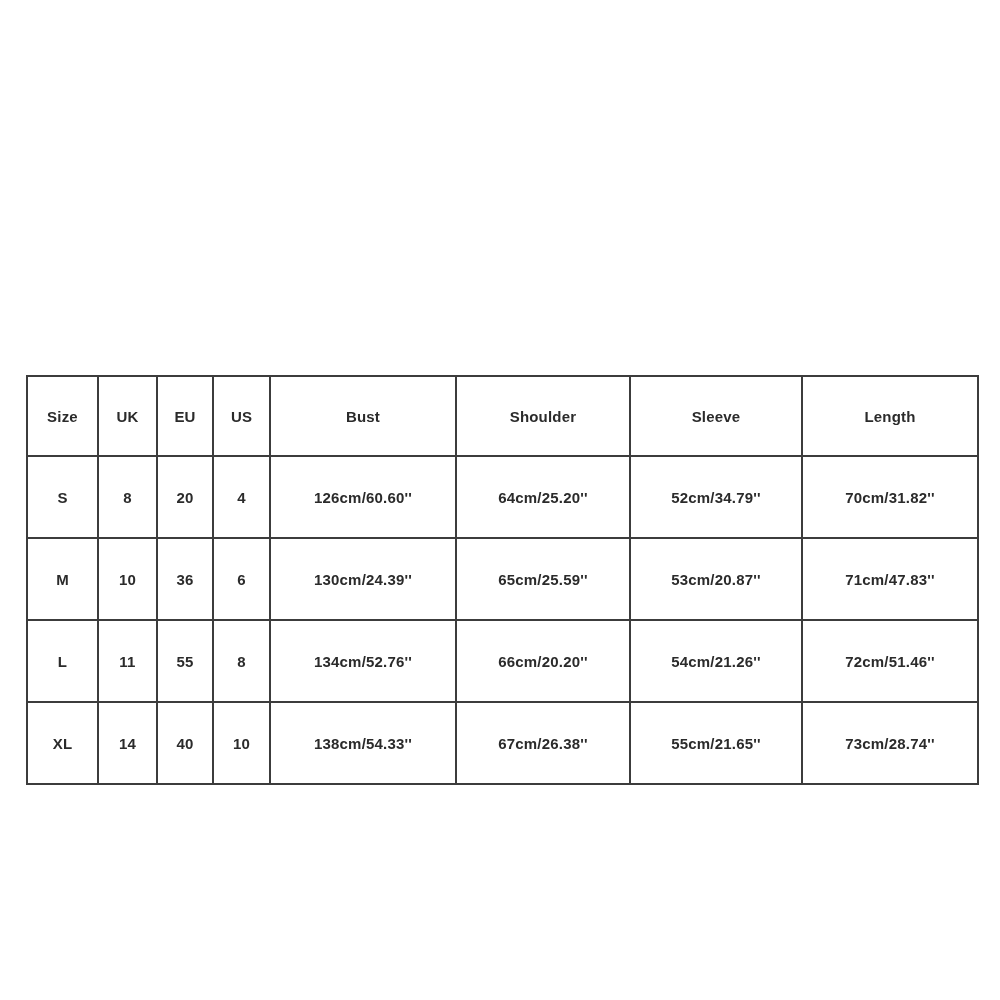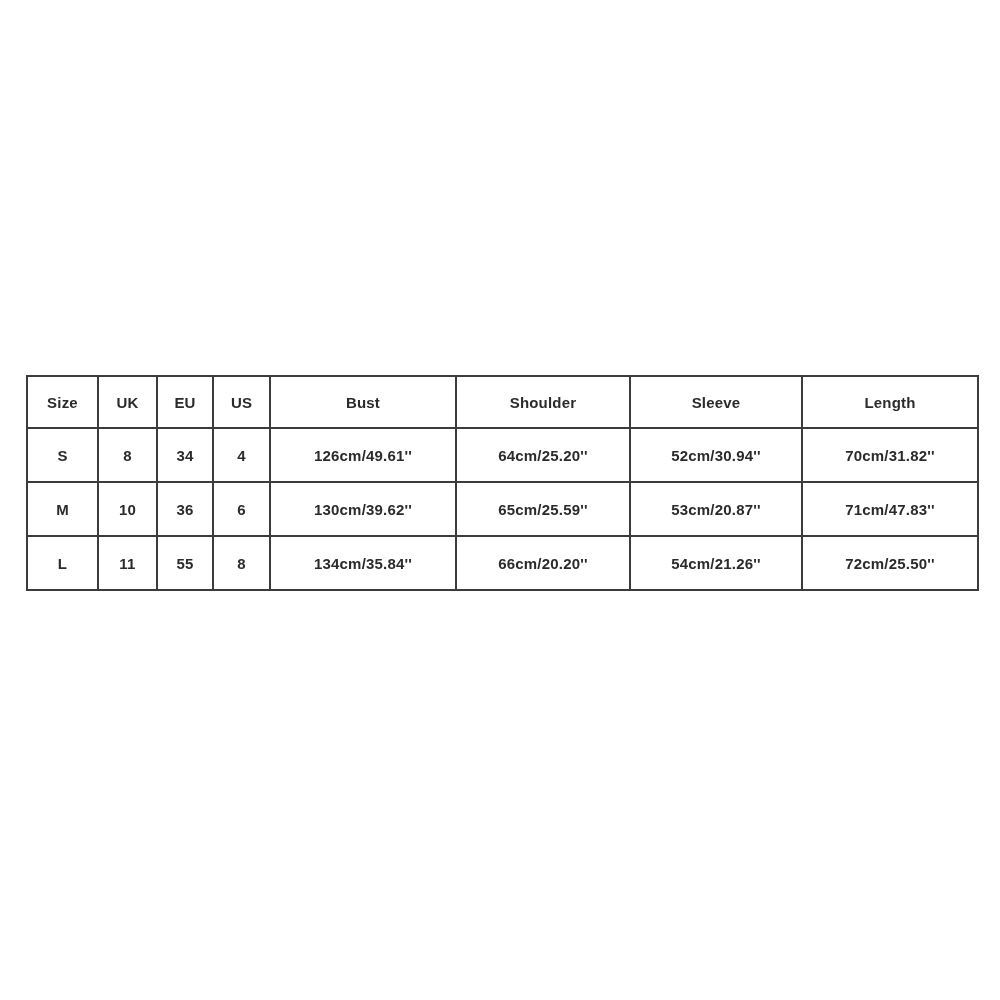--- a/index.html
+++ b/index.html
@@ -25,21 +25,21 @@
     background: #ffffff;
   }
   table.size-chart th,
   table.size-chart td {
     border: 2px solid #3c3c3c;
     text-align: center;
     vertical-align: middle;
     font-size: 15px;
     font-weight: bold;
     color: #2b2b2b;
-    padding: 2px;
+    padding: 16px;
     letter-spacing: 0.2px;
   }
   table.size-chart th { height: 46px; }
   table.size-chart td { height: 48px; }
   col.c-size   { width: 71px; }
   col.c-uk     { width: 59px; }
   col.c-eu     { width: 56px; }
   col.c-us     { width: 57px; }
   col.c-bust   { width: 186px; }
   col.c-shoulder { width: 174px; }
@@ -70,42 +70,52 @@
         <th>Bust</th>
         <th>Shoulder</th>
         <th>Sleeve</th>
         <th>Length</th>
       </tr>
     </thead>
     <tbody>
       <tr>
         <td>S</td>
         <td>8</td>
-        <td>34</td>
+        <td>20</td>
         <td>4</td>
-        <td>126cm/49.61''</td>
+        <td>126cm/60.60''</td>
         <td>64cm/25.20''</td>
-        <td>52cm/30.94''</td>
+        <td>52cm/34.79''</td>
         <td>70cm/31.82''</td>
       </tr>
       <tr>
         <td>M</td>
         <td>10</td>
         <td>36</td>
         <td>6</td>
-        <td>130cm/39.62''</td>
+        <td>130cm/24.39''</td>
         <td>65cm/25.59''</td>
         <td>53cm/20.87''</td>
         <td>71cm/47.83''</td>
       </tr>
       <tr>
         <td>L</td>
         <td>11</td>
         <td>55</td>
         <td>8</td>
-        <td>134cm/35.84''</td>
+        <td>134cm/52.76''</td>
         <td>66cm/20.20''</td>
         <td>54cm/21.26''</td>
-        <td>72cm/25.50''</td>
+        <td>72cm/51.46''</td>
+      </tr>
+      <tr>
+        <td>XL</td>
+        <td>14</td>
+        <td>40</td>
+        <td>10</td>
+        <td>138cm/54.33''</td>
+        <td>67cm/26.38''</td>
+        <td>55cm/21.65''</td>
+        <td>73cm/28.74''</td>
       </tr>
     </tbody>
   </table>
 </div>
 
 </body></html>

